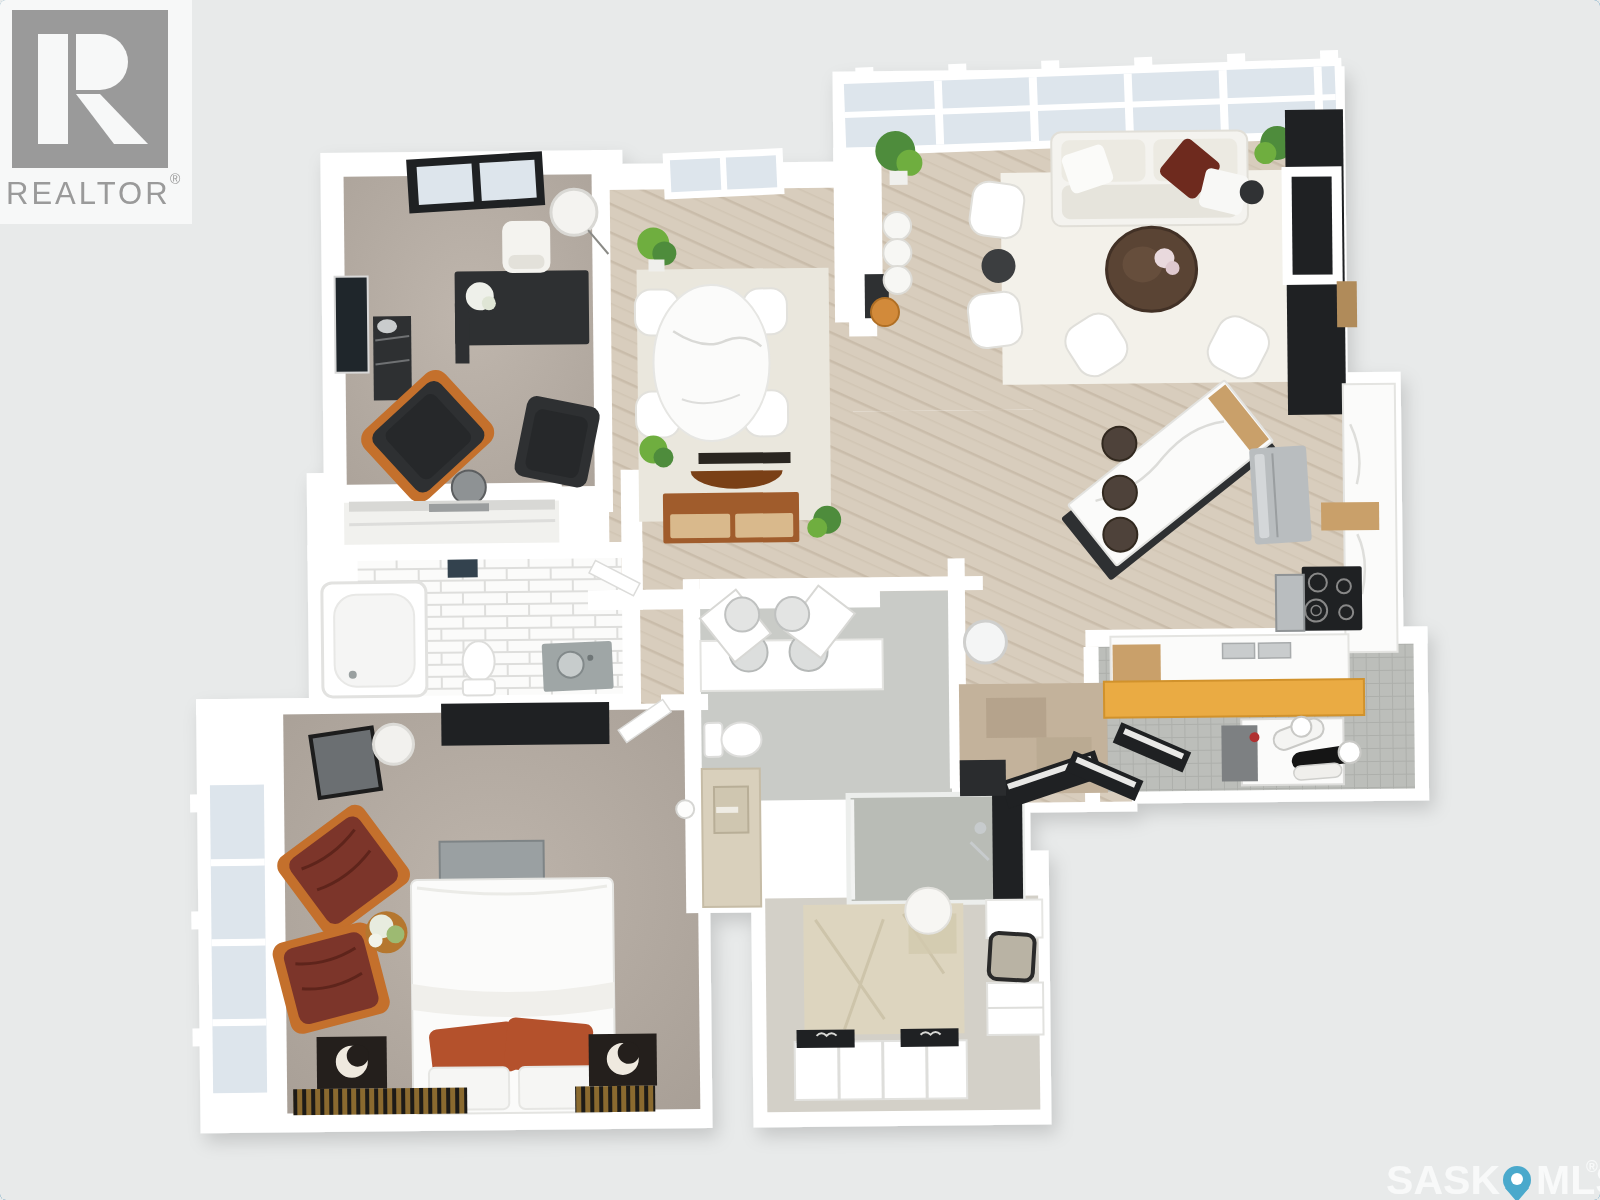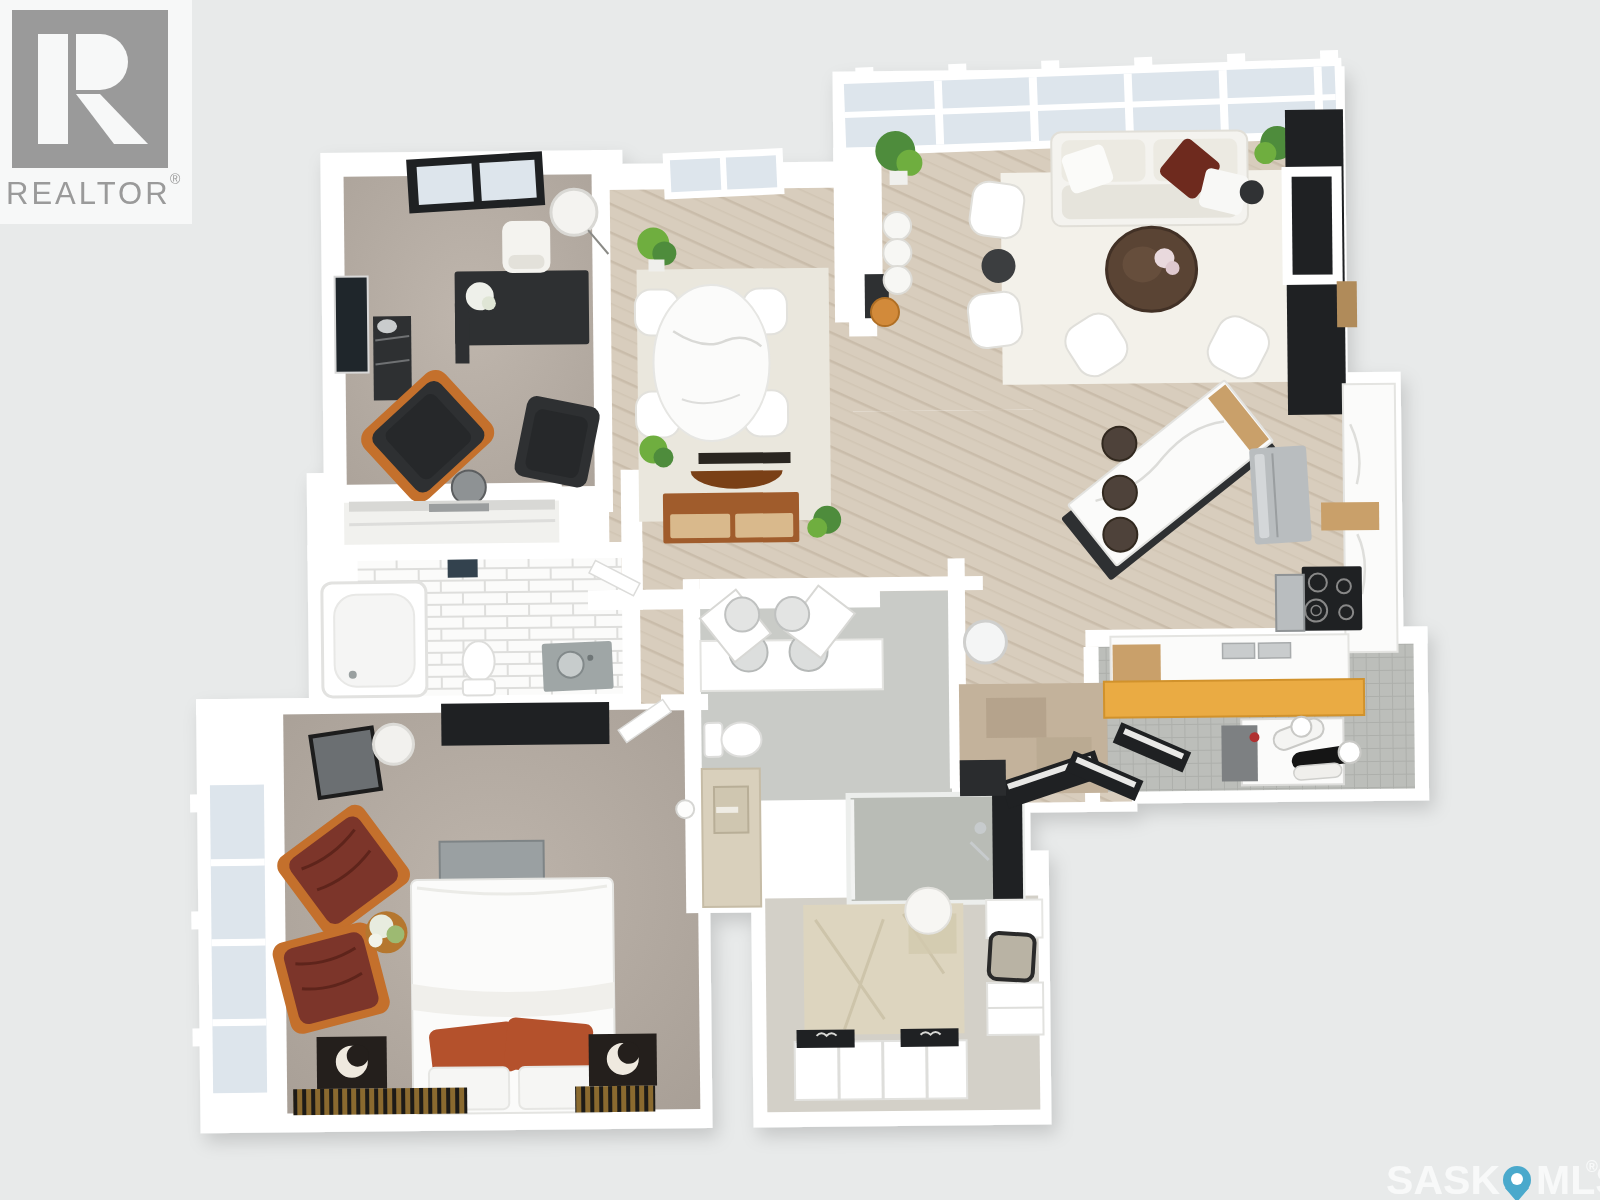--- a/index.html
+++ b/index.html
@@ -1,17 +1,17 @@
 <!DOCTYPE html>
 <html><head>
 <meta charset="utf-8">
 <style>
   html,body{margin:0;padding:0;background:#e8eaea;}
   #stage{position:relative;width:1600px;height:1200px;background:#0369a1;overflow:hidden;
-         font-family:"Liberation Sans", sans-serif;}
+         font-family:"Liberation Sans", sans-serif;border-radius:6px;}
   svg{display:block}
   .wall{fill:#ffffff}
   .glass{fill:#dde5ec}
   .dark{fill:#2e3032}
   .darker{fill:#1f2123}
   .steel{fill:#b9bdbf}
   .wooditem{fill:#a05c2c}
   .wooditem2{fill:#d9b98c}
   .orangewood{fill:#c4702c}
   .maroon{fill:#7c352a}

